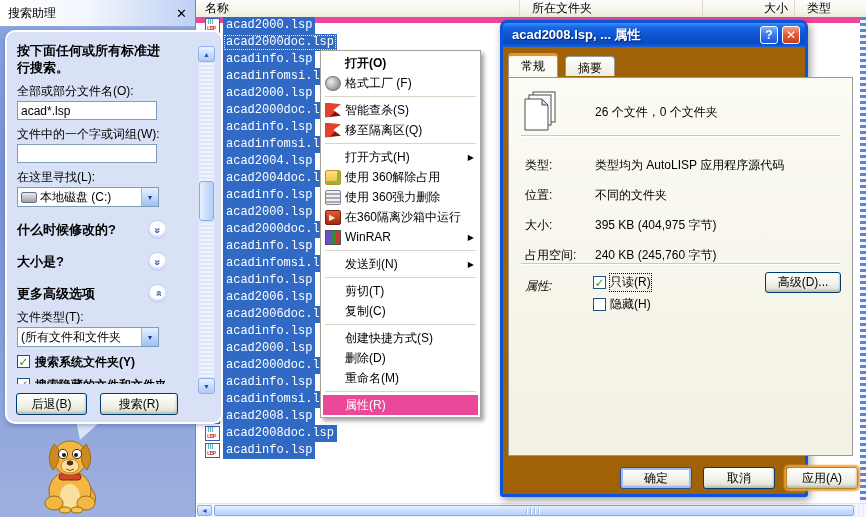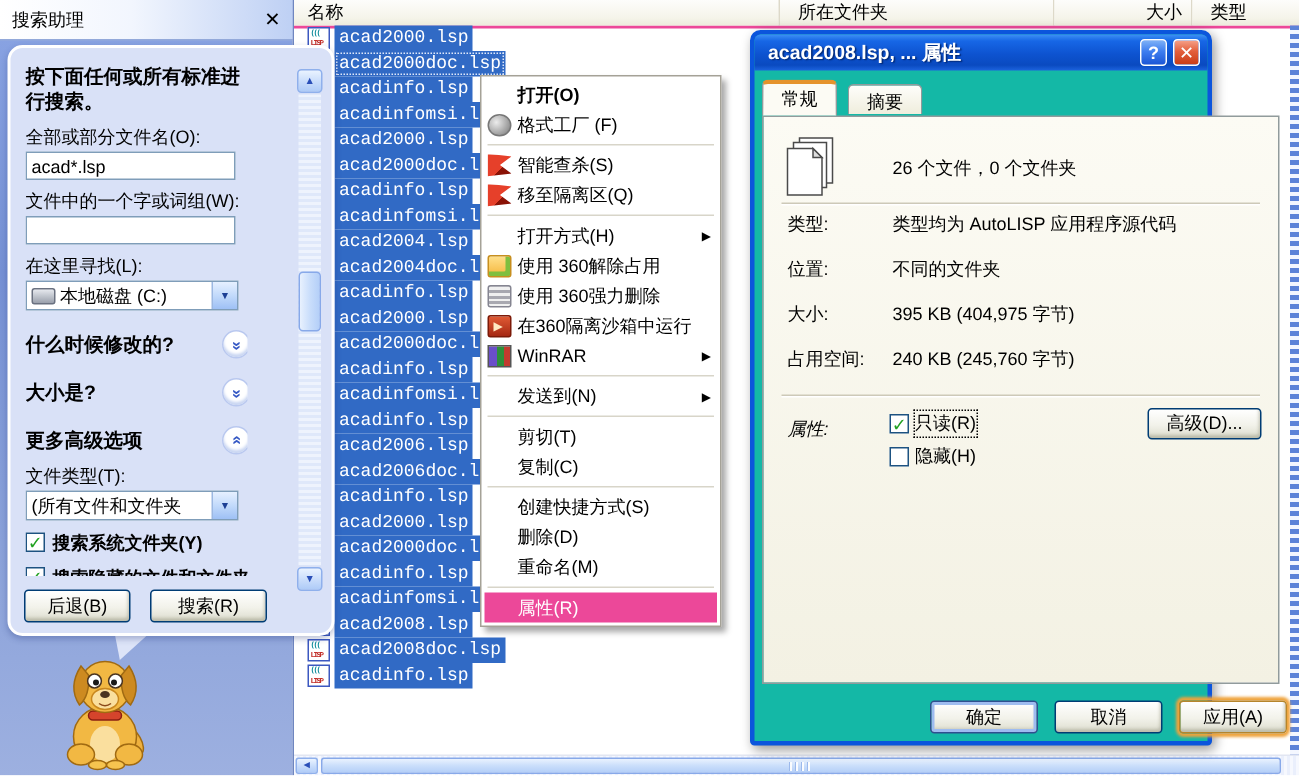--- a/index.html
+++ b/index.html
@@ -56,21 +56,21 @@
   .varrow i{font-style:normal;}
   .varrow.top{top:0;}
   .varrow.bot{bottom:0;}
   .vtrack{position:absolute;left:1px;top:17px;bottom:17px;width:15px;
     background:repeating-linear-gradient(180deg,#eef3fd 0 2px,#dfe8fa 2px 4px);}
   .vthumb{position:absolute;left:0;top:118px;width:15px;height:40px;border:1px solid #88a9e9;border-radius:3px;
     background:linear-gradient(90deg,#e8f1fe,#cadefb 50%,#b4cff8);box-sizing:border-box;}
   .dog{position:absolute;left:24px;top:436px;z-index:2;}
   
   .list{position:absolute;left:196px;top:0;width:670px;height:517px;background:#fff;}
-  .list-header{display:flex;height:17px;border-bottom:2px solid #ec4899;}
+  .list-header{display:flex;height:17px;border-bottom:6px solid #ec4899;}
   .hcell{box-sizing:border-box;height:17px;line-height:16px;border-right:1px solid #ddd9c9;
     background:linear-gradient(180deg,#fdfdfb,#f5f4ea 70%,#edebdc);white-space:nowrap;overflow:hidden;}
   .hc0{width:324px;padding-left:9px;}
   .hc1{width:183px;padding-left:12px;}
   .hc2{width:92px;text-align:right;padding-right:6px;}
   .hc3{flex:1;padding-left:12px;border-right:none;}
   .rows{position:absolute;left:0;top:17px;right:0;}
   .frow{height:17px;display:flex;align-items:center;}
   .lsp-icon{width:15px;height:15px;margin-left:9px;box-sizing:border-box;background:#fff;border:1px solid #3c58c0;
     display:flex;flex-direction:column;justify-content:space-between;overflow:hidden;flex:0 0 15px;}
@@ -104,42 +104,42 @@
   .format-factory-icon{background:radial-gradient(circle at 35% 35%,#ececec,#9a9a9a 70%,#6e6e6e);border:1px solid #777;border-radius:50%;}
   .kaspersky-icon{background:linear-gradient(135deg,#e6402a 0 60%,#8a1206 60%);clip-path:polygon(0 0,100% 12%,52% 50%,100% 88%,0 100%);}
   .folder-360-icon{background:linear-gradient(180deg,#ffe08a,#f5b63c);border:1px solid #c78f1f;border-radius:2px;
     box-shadow:inset -3px -3px 0 #7fbf3f;}
   .shredder-360-icon{background:repeating-linear-gradient(180deg,#f0f0f0 0 2px,#a8a8b0 2px 4px);border:1px solid #858591;border-radius:2px;}
   .sandbox-360-icon{background:linear-gradient(180deg,#e05a34,#a62813);border:1px solid #7c1a08;border-radius:2px;position:relative;}
   .sandbox-360-icon::after{content:"▶";position:absolute;left:3px;top:1px;color:#ffe9c2;font-size:8px;line-height:12px;}
   .winrar-icon{background:linear-gradient(90deg,#6a4fc8 0 5px,#2e8f3a 5px 10px,#c23b2e 10px 16px);border:1px solid #555;}
   
   .dialog{position:absolute;left:500px;top:20px;width:308px;height:477px;box-sizing:border-box;
-    background:#14b8a6;border:3px solid #0b55dc;border-radius:7px 7px 3px 3px;
+    background:#a16207;border:3px solid #0b55dc;border-radius:7px 7px 3px 3px;
     box-shadow:2px 3px 8px rgba(0,0,0,.4);z-index:20;}
   .dlg-title{position:absolute;left:0;top:0;right:0;height:24px;border-radius:4px 4px 0 0;
     background:linear-gradient(180deg,#3d90f5 0%,#1767e6 18%,#0d53d0 55%,#0a4ac0 85%,#1c63dd 100%);
     display:flex;align-items:center;}
   .dlg-title-text{color:#fff;font-weight:bold;font-size:13px;padding-left:9px;text-shadow:1px 1px 1px #00256e;white-space:nowrap;}
   .dlg-btn{position:absolute;top:3px;width:18px;height:18px;box-sizing:border-box;border:1px solid #fff;border-radius:3px;
     color:#fff;font-weight:bold;font-size:12px;line-height:16px;text-align:center;}
   .dlg-btn.help{right:27px;background:linear-gradient(180deg,#7eb1f7,#3e7ef0 45%,#1b56d6);}
   .dlg-btn.close{right:5px;background:linear-gradient(180deg,#f5a088,#e35f3c 45%,#c93c16);}
   .tab{position:absolute;box-sizing:border-box;border:1px solid #919b9c;border-bottom:none;border-radius:4px 4px 0 0;
     padding:3px 12px 0;white-space:nowrap;}
   .tab.active{left:5px;top:30px;height:24px;background:#fcfbf4;border-top:3px solid #e5932c;padding-top:2px;z-index:3;}
   .tab.inactive{left:62px;top:33px;height:20px;background:linear-gradient(180deg,#fefefb,#efeddc);z-index:1;}
   .tabpage{position:absolute;left:5px;top:54px;width:345px;height:379px;box-sizing:border-box;
     background:linear-gradient(180deg,#fcfbf4,#f3f1e3);border:1px solid #919b9c;z-index:2;}
   .docs-icon{position:absolute;left:14px;top:13px;}
   .summary{position:absolute;left:86px;top:26px;white-space:nowrap;}
   .psep{position:absolute;left:12px;right:12px;height:0;border-top:1px solid #cdc9b8;border-bottom:1px solid #fff;}
   .s1{top:57px;} .s2{top:185px;}
   .pfields{position:absolute;left:0;right:0;top:64px;}
-  .pfield{display:flex;margin:0 0 16px 16px;line-height:14px;}
+  .pfield{display:flex;margin:16px 0 16px 16px;line-height:14px;}
   .plabel{width:70px;flex:0 0 70px;}
   .pvalue{flex:1;white-space:nowrap;}
   .attr-label{position:absolute;left:16px;top:200px;font-style:italic;}
   .dcb{position:absolute;display:flex;align-items:center;}
   .cb1{left:84px;top:196px;} .cb2{left:84px;top:218px;}
   .dcbtext{margin-left:4px;}
   .focusdot{outline:1px dotted #000;outline-offset:0px;}
   .adv{position:absolute;left:256px;top:194px;width:76px;height:21px;padding:0;}
   .dlg-footer-btn{position:absolute;top:444px;width:72px;height:22px;padding:0;}
   .ok{left:117px;border-color:#2f4f8f;box-shadow:inset 0 0 0 2px #9ebcf0, inset -1px -2px 2px rgba(150,150,130,.45);}

